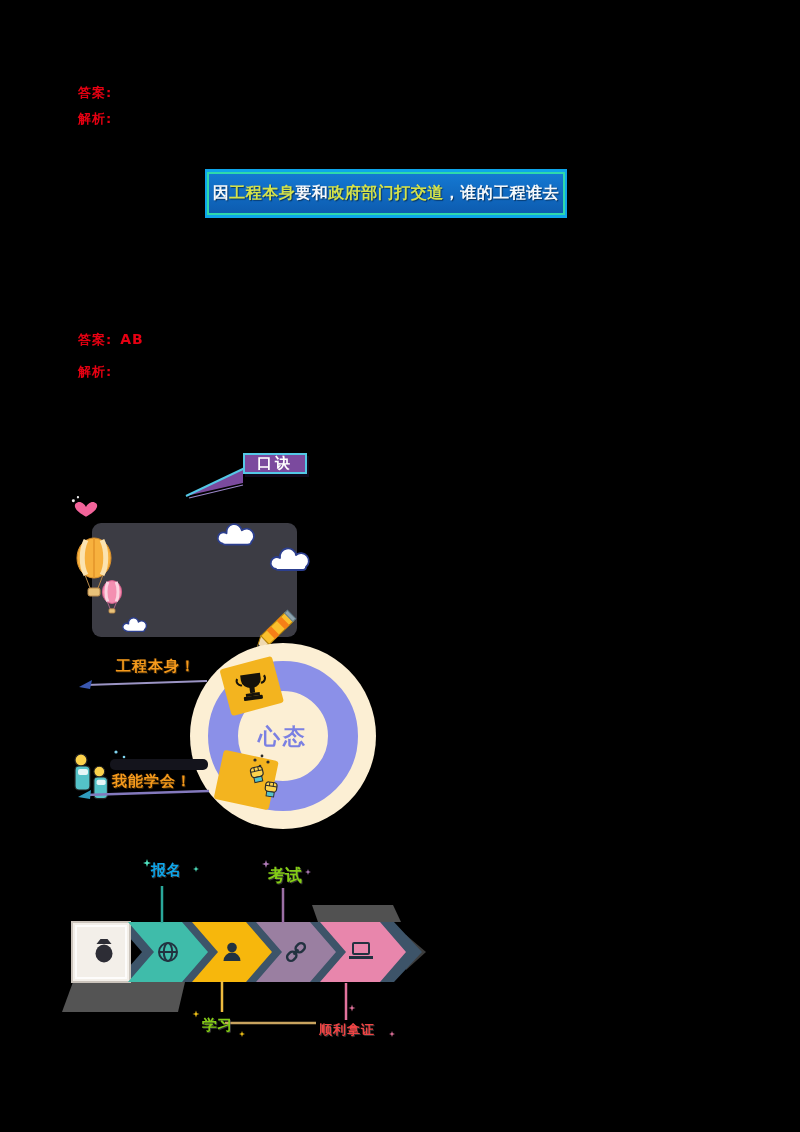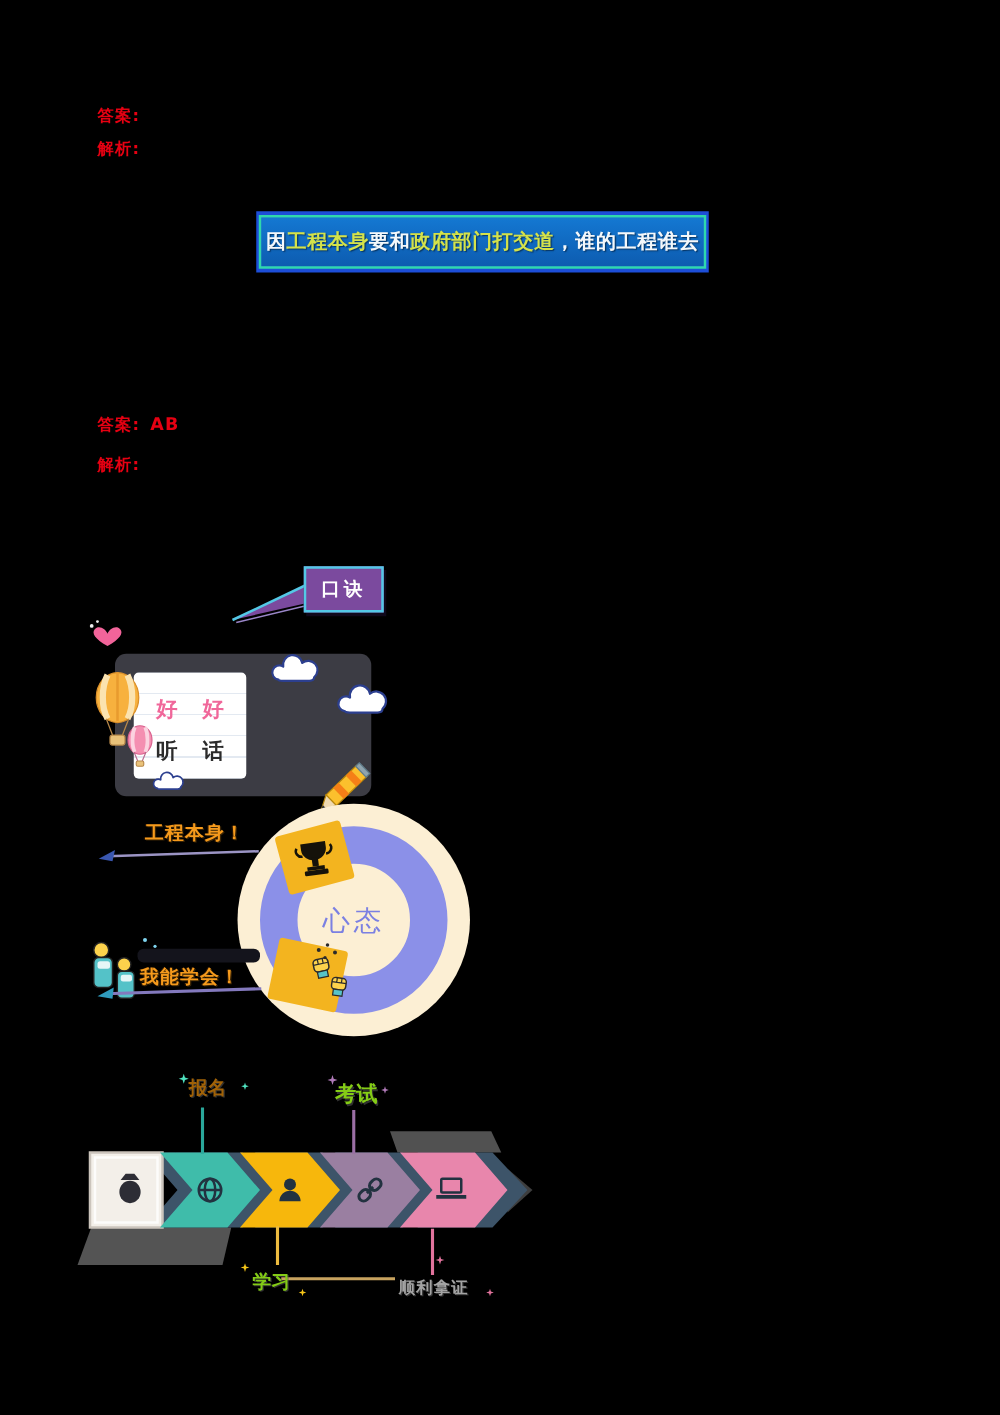--- a/index.html
+++ b/index.html
@@ -3,54 +3,54 @@
 <meta charset="utf-8">
 <style>
   html,body{margin:0;padding:0;background:#000;}
   .canvas{position:relative;width:800px;height:1132px;background:#000;overflow:hidden;
           font-family:"DejaVu Sans","Liberation Sans",sans-serif;}
   .abs{position:absolute;}
   
   .redlbl{color:#e60012;font-size:13px;font-weight:bold;letter-spacing:1px;white-space:nowrap;}
   .redval{margin-left:8px;font-size:14px;}
   
-  .slide-outer{left:205px;top:169px;width:362px;height:49px;background:#1d4ed8;padding:0;box-sizing:border-box;}
+  .slide-outer{left:205px;top:169px;width:362px;height:49px;background:#0ea5e9;padding:0;box-sizing:border-box;}
   .slide-inner{position:absolute;left:2px;top:3px;right:2px;bottom:3px;
                border:2px solid #2fd8ac;background:linear-gradient(#1478d2,#0d5cb0);
                display:flex;align-items:center;justify-content:center;}
   .slide-text{font-size:16px;font-weight:600;white-space:nowrap;letter-spacing:.5px;
               text-shadow:1px 1px 1px rgba(0,30,60,.7);}
   .seg-white{color:#f4f8fb;} .seg-yellow{color:#d4e24a;}
   
-  .koujue-box{left:243px;top:453px;width:64px;height:37px;background:#7b4a9e;border:2px solid #54c8e6;
+  .koujue-box{left:243px;top:453px;width:64px;height:21px;background:#7b4a9e;border:2px solid #54c8e6;
               box-sizing:border-box;display:flex;align-items:center;justify-content:center;
               box-shadow:2px 3px 0 rgba(30,15,50,.55);}
   .koujue-box span{color:#fff;font-size:15px;font-weight:bold;letter-spacing:3px;}
   
   .card-frame{left:92px;top:523px;width:205px;height:114px;background:#3c3c44;border-radius:9px;
               box-shadow:0 2px 0 rgba(0,0,0,.5);}
   .card-panel{position:absolute;top:15px;width:90px;height:85px;background:
               repeating-linear-gradient(#ffffff 0 16px,#e3e9f1 16px 17px);
               border-radius:4px;text-align:center;}
   .panel-left{left:15px;} .panel-right{left:107px;}
   .pt{margin-top:18px;font-size:17px;font-weight:bold;color:#f0679a;letter-spacing:7px;text-indent:7px;}
   .pb{margin-top:10px;font-size:17px;font-weight:bold;color:#2b2b2b;letter-spacing:7px;text-indent:7px;}
   
   .orange-lbl{color:#f59a1c;font-size:15px;font-weight:bold;letter-spacing:1px;white-space:nowrap;
               text-shadow:1px 1px 0 #3a2405,-1px 0 0 rgba(60,30,0,.7);}
   
   .mindset-center{left:283px;top:737px;transform:translate(-50%,-50%);color:#7b80e2;
-                  font-size:22px;font-weight:normal;letter-spacing:3px;white-space:nowrap;}
+                  font-size:22px;font-weight:bold;letter-spacing:3px;white-space:nowrap;}
   
   .flow-lbl{font-weight:bold;text-align:center;white-space:nowrap;
             text-shadow:1px 1px 0 rgba(90,90,90,.55);}
-  .lbl-teal{color:#a16207;font-size:15px;}
+  .lbl-teal{color:#0ea5e9;font-size:15px;}
   .lbl-purple{color:#84cc16;font-size:17px;}
   .lbl-yellow{color:#84cc16;font-size:15px;}
-  .lbl-pink{color:#a3a3a3;font-size:13px;letter-spacing:1px;}
+  .lbl-pink{color:#ef4444;font-size:13px;letter-spacing:1px;}
   svg{display:block;}
 </style>
 </head>
 <body>
 
 <div class="canvas">
 
   <div class="abs redlbl" style="left:78px;top:84px;">
     <span>答案:</span>
   </div>
@@ -67,24 +67,20 @@
   </div>
 
   <div class="abs redlbl" style="left:78px;top:331px;">
     <span>答案:</span><span class="redval">AB</span>
   </div>
   <div class="abs redlbl" style="left:78px;top:363px;">
     <span>解析:</span>
   </div>
 
   <div class="abs card-frame">
-    <div class="card-panel panel-left">
-      <div class="pt">好 好</div>
-      <div class="pb">听 话</div>
-    </div>
   </div>
 
   <svg class="abs" style="left:0;top:0;" width="800" height="1132" viewBox="0 0 800 1132">
 
     <g>
       <polygon points="186,496 243,469 243,483" fill="#7b4a9e"></polygon>
       <line x1="186" y1="496" x2="247" y2="467" stroke="#54c8e6" stroke-width="2"></line>
       <line x1="189" y1="498" x2="243" y2="485" stroke="#9a86c8" stroke-width="1.2"></line>
     </g>
 

